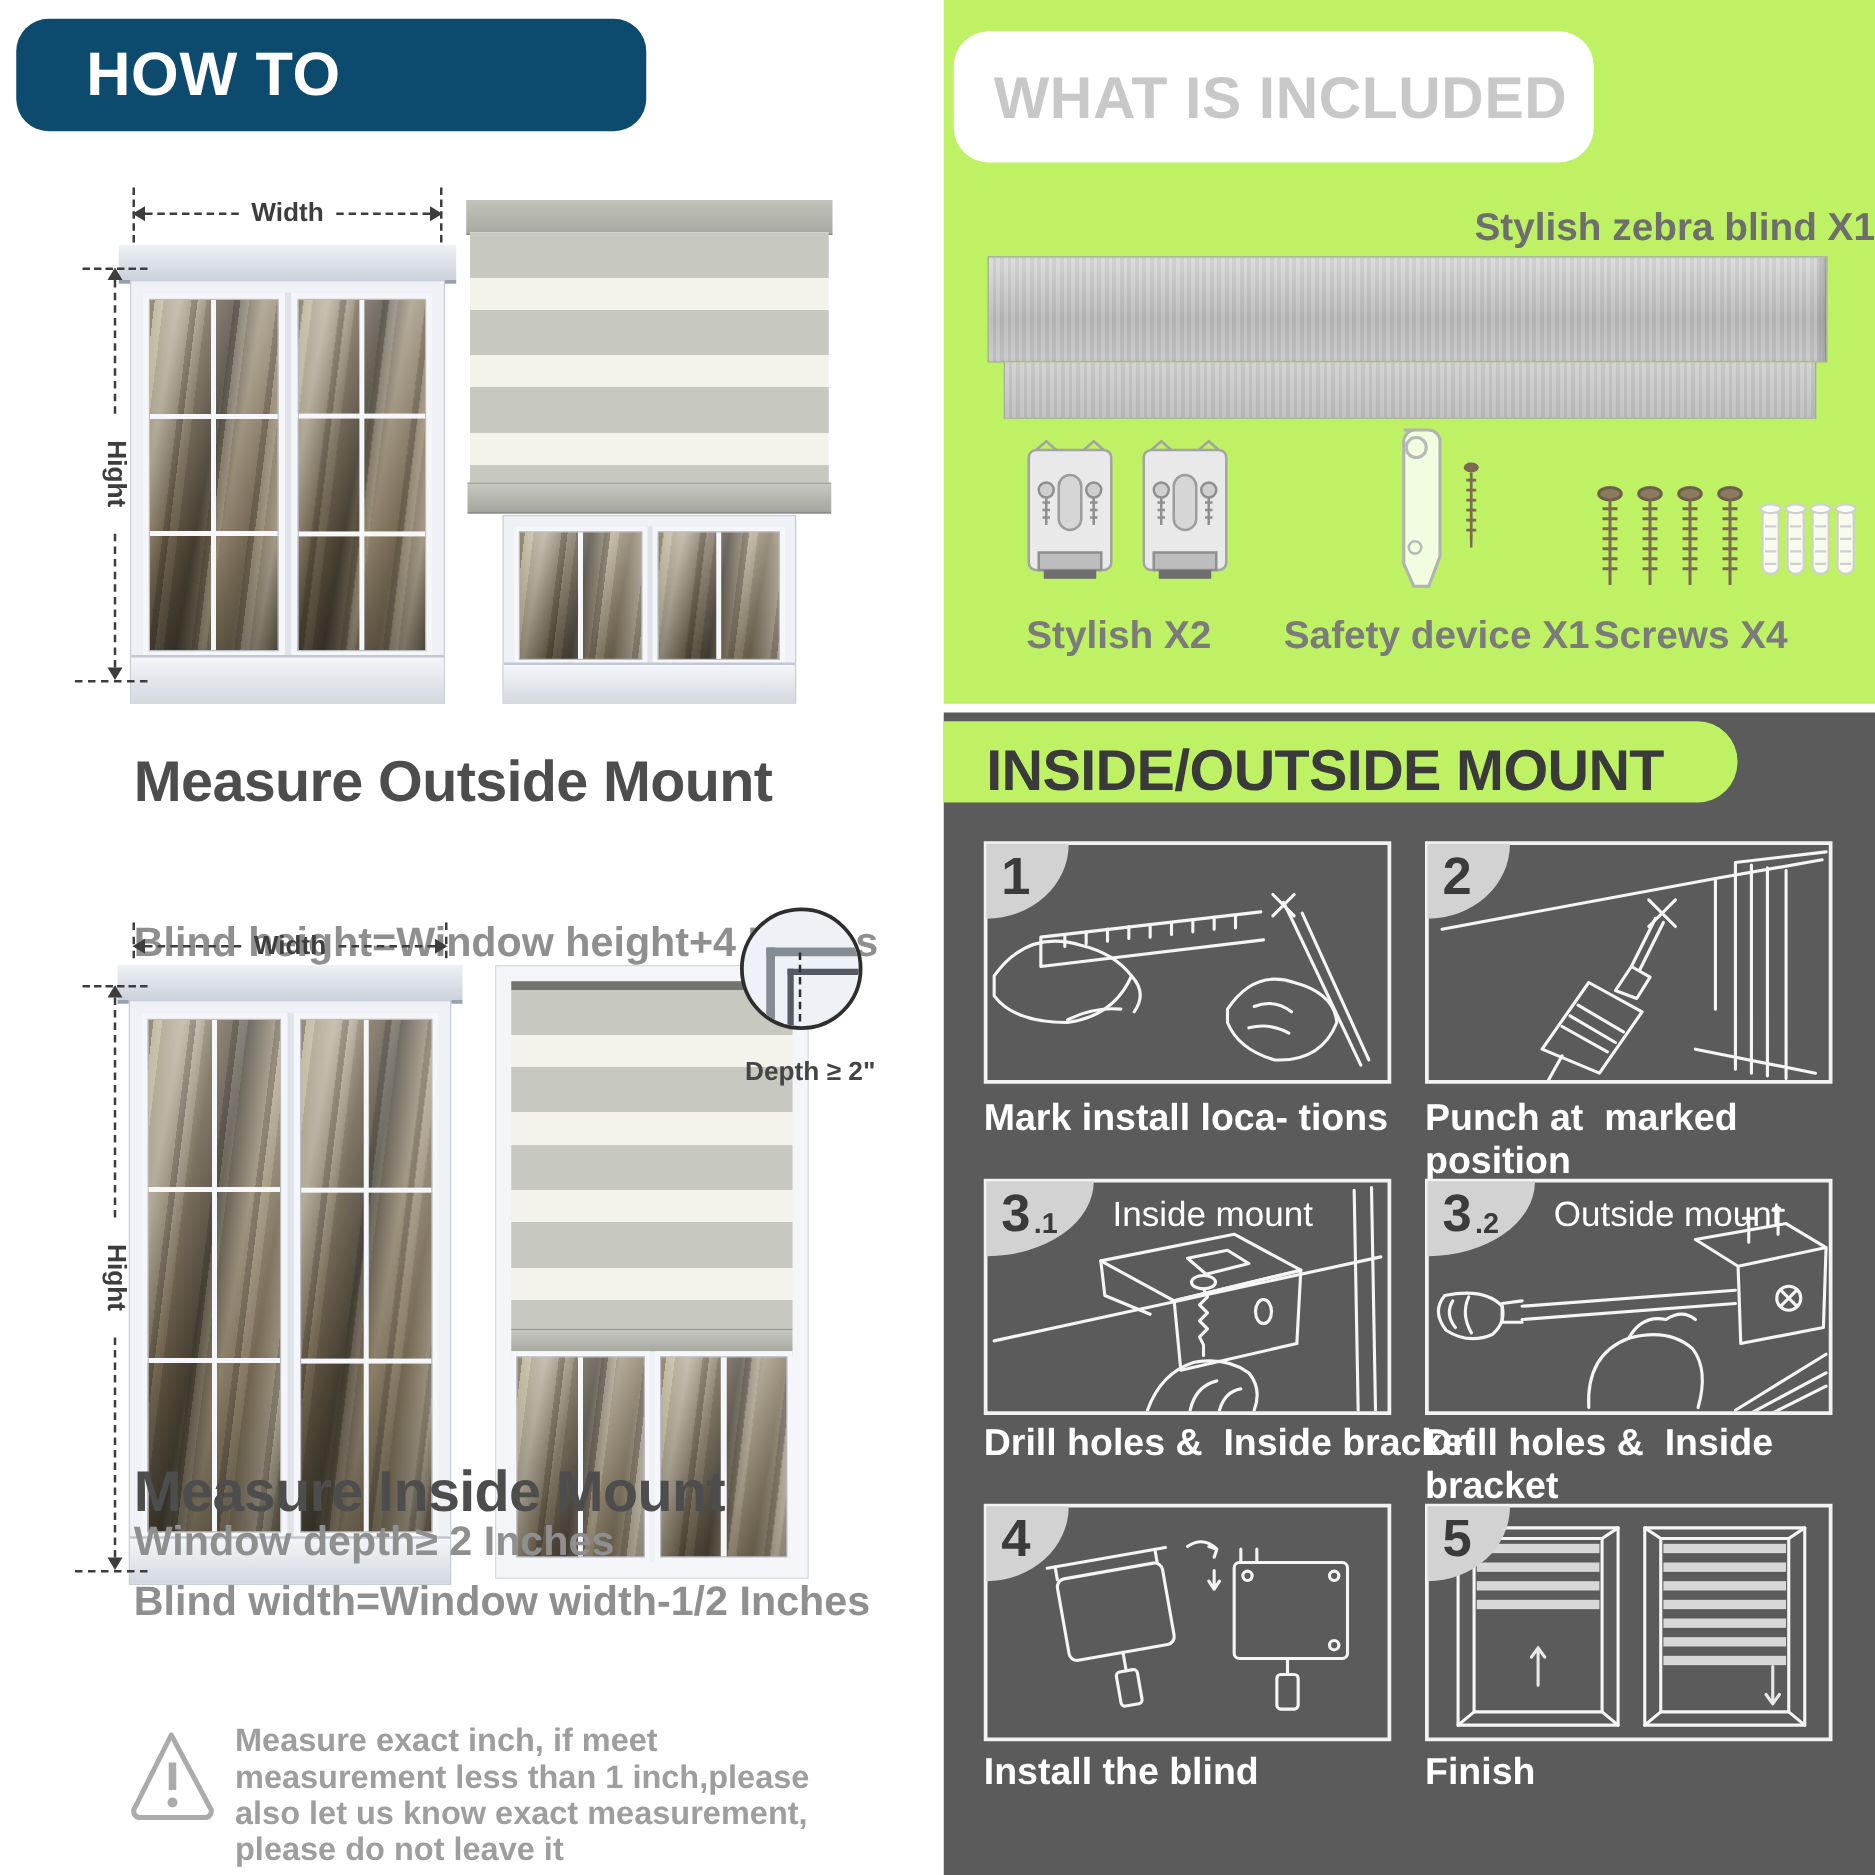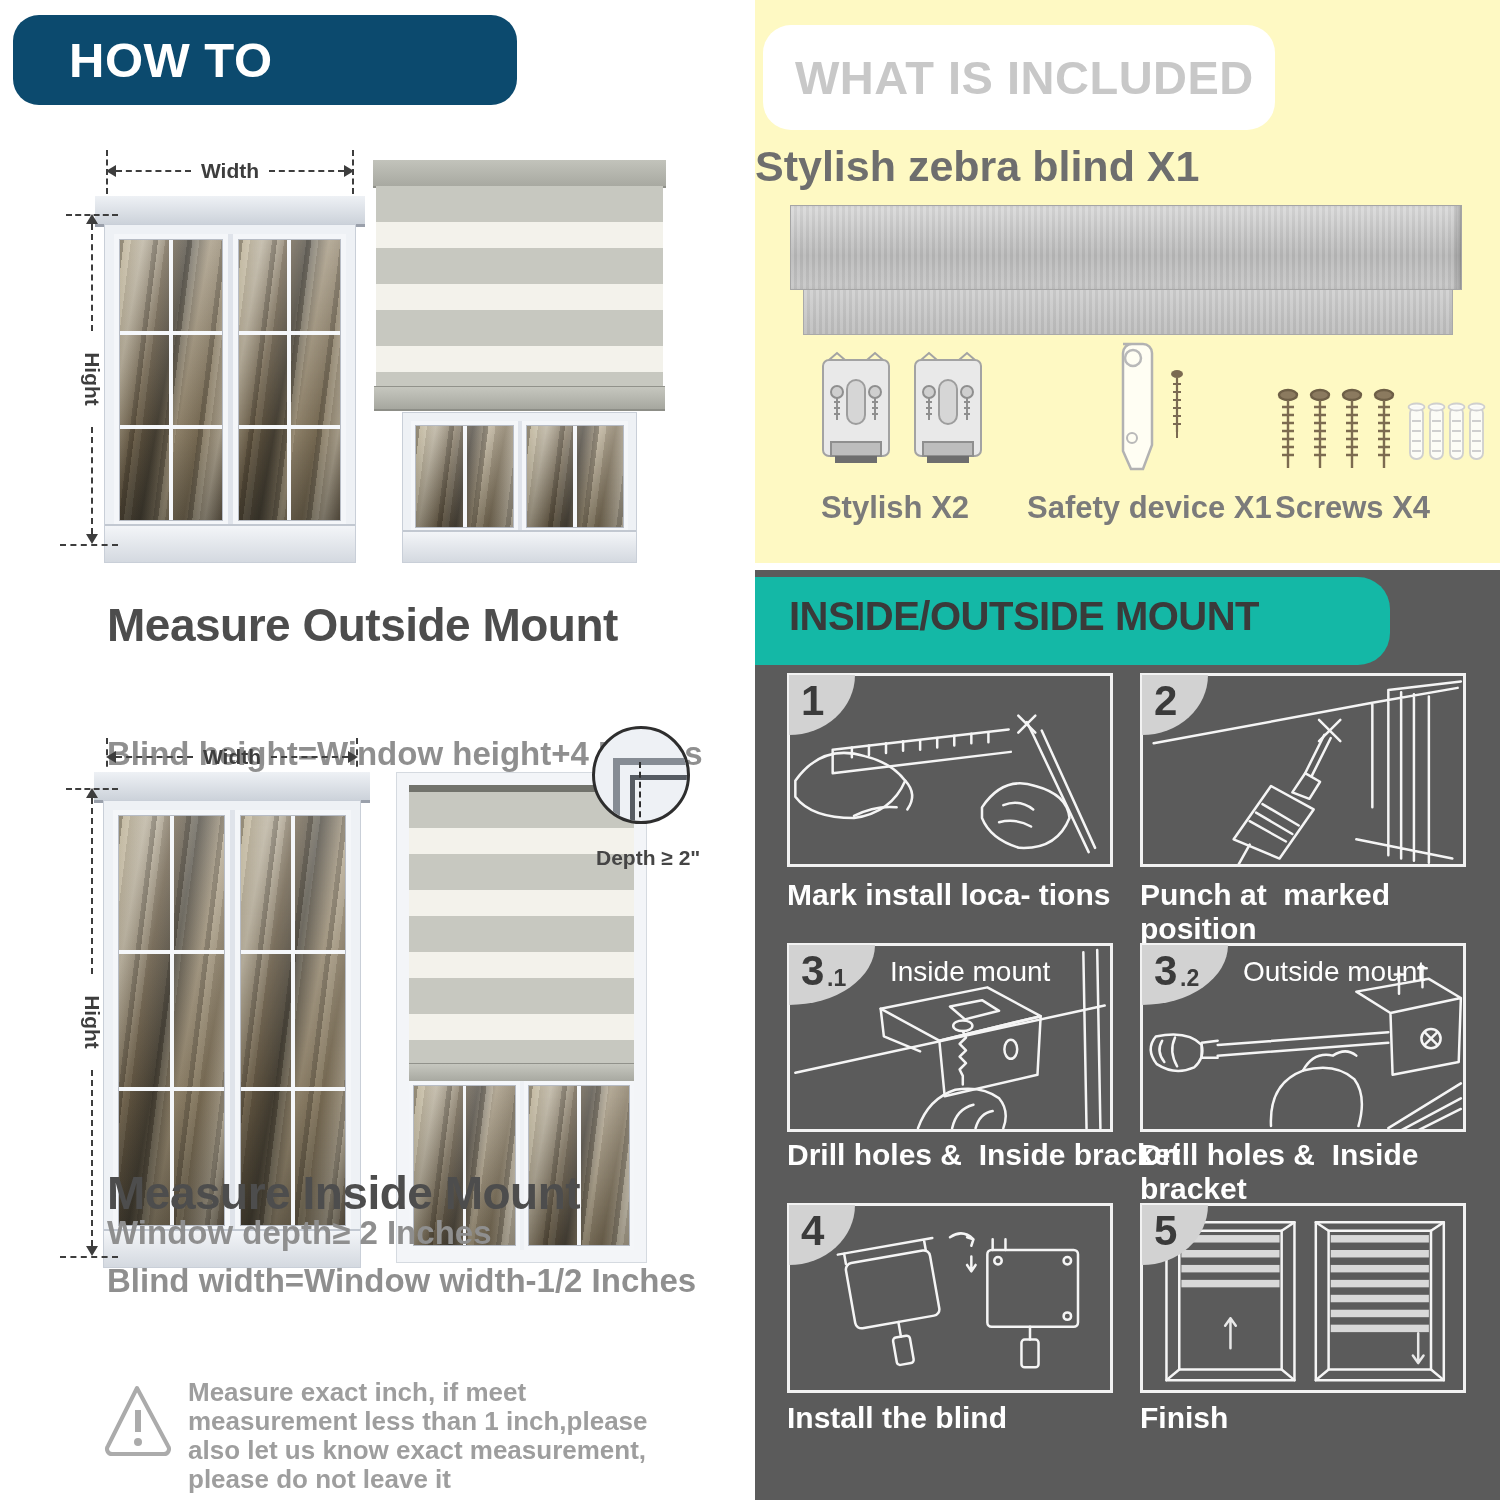--- a/index.html
+++ b/index.html
@@ -79,40 +79,40 @@
   .c1{position:absolute;left:20%;top:32%;right:-12%;bottom:-12%;border-left:7px solid #868c94;border-top:7px solid #868c94;}
   .c2{position:absolute;left:38%;top:50%;right:-12%;bottom:-12%;border-left:5px solid #565b62;border-top:5px solid #565b62;}
   .c3{position:absolute;left:48%;top:36%;height:70%;border-left:2px dashed #2e2e2e;}
   .depth-lbl{left:596px;top:846px;width:110px;font-size:21px;font-weight:bold;color:#454545;}
 
   .h1-left{font-size:46px;font-weight:bold;color:#4d4d4d;white-space:nowrap;letter-spacing:-0.5px;}
   .sub-left{font-size:33px;font-weight:bold;color:#8f8f8f;white-space:nowrap;}
   .warn-text{font-size:26px;font-weight:bold;color:#9e9e9e;line-height:29px;width:500px;}
 
   
-  .panel-light{left:755px;top:0;width:745px;height:563px;background:#fef9c3;}
+  .panel-light{left:755px;top:0;width:745px;height:563px;background:#bef264;}
   .bar-included{position:absolute;left:8px;top:25px;width:512px;height:105px;background:#ffffff;border-radius:28px;
                 color:#c8c8c8;font-size:47px;font-weight:bold;line-height:105px;padding-left:32px;
                 box-sizing:border-box;letter-spacing:0.5px;white-space:nowrap;}
-  .product-lbl{position:absolute;left:0;right:0;top:142px;text-align:left;font-size:43px;font-weight:bold;color:#6e6e6e;}
+  .product-lbl{position:absolute;left:0;right:0;top:164px;text-align:right;font-size:31px;font-weight:bold;color:#6e6e6e;}
   .headrail-main{position:absolute;left:35px;top:205px;width:672px;height:85px;
     background:
       repeating-linear-gradient(90deg, rgba(255,255,255,0.10) 0 3px, rgba(0,0,0,0.04) 3px 6px),
       linear-gradient(#dadada,#b8b8b8 60%,#c6c6c6);
     border:1px solid #a5a5a5;box-sizing:border-box;box-shadow:inset -7px 0 7px -4px rgba(0,0,0,0.28);}
   .headrail-sub{position:absolute;left:48px;top:290px;width:650px;height:45px;
     background:
       repeating-linear-gradient(90deg, rgba(255,255,255,0.10) 0 3px, rgba(0,0,0,0.04) 3px 6px),
       linear-gradient(#cfcfcf,#bcbcbc);
     border:1px solid #a9a9a9;border-top:none;box-sizing:border-box;}
   .item-caption{position:absolute;top:490px;text-align:center;font-size:31px;font-weight:bold;color:#7b7b7b;white-space:nowrap;}
 
   .panel-dark{left:755px;top:570px;width:745px;height:930px;background:#5b5b5b;}
-  .bar-mount{position:absolute;left:0;top:7px;width:635px;height:88px;background:#14b8a6;border-radius:0 32px 32px 0;
-             color:#3a3a3a;font-size:40px;font-weight:bold;line-height:78px;padding-left:34px;
+  .bar-mount{position:absolute;left:0;top:7px;width:635px;height:65px;background:#bef264;border-radius:0 32px 32px 0;
+             color:#3a3a3a;font-size:46px;font-weight:bold;line-height:78px;padding-left:34px;
              box-sizing:border-box;letter-spacing:-0.5px;white-space:nowrap;}
   .step-box{position:absolute;width:326px;height:194px;border:3px solid #f2f2f2;box-sizing:border-box;}
   .badge{position:absolute;left:-1px;top:-1px;width:66px;height:60px;background:#d2d2d2;border-radius:0 0 100% 0;}
   .badge.wide{width:86px;}
   .badge .n{position:absolute;left:12px;top:2px;font-size:42px;font-weight:bold;color:#3b3b3b;}
   .badge .s{position:absolute;left:38px;top:20px;font-size:23px;font-weight:bold;color:#3b3b3b;}
   .step-title{position:absolute;left:100px;top:10px;font-size:28px;font-weight:normal;color:#ffffff;white-space:nowrap;}
   .step-caption{position:absolute;font-size:30px;font-weight:bold;color:#ffffff;white-space:pre-wrap;}
   .art{position:absolute;left:0;top:0;width:100%;height:100%;}
   .art path,.art line,.art polyline,.art ellipse,.art circle,.art rect{vector-effect:non-scaling-stroke;}

